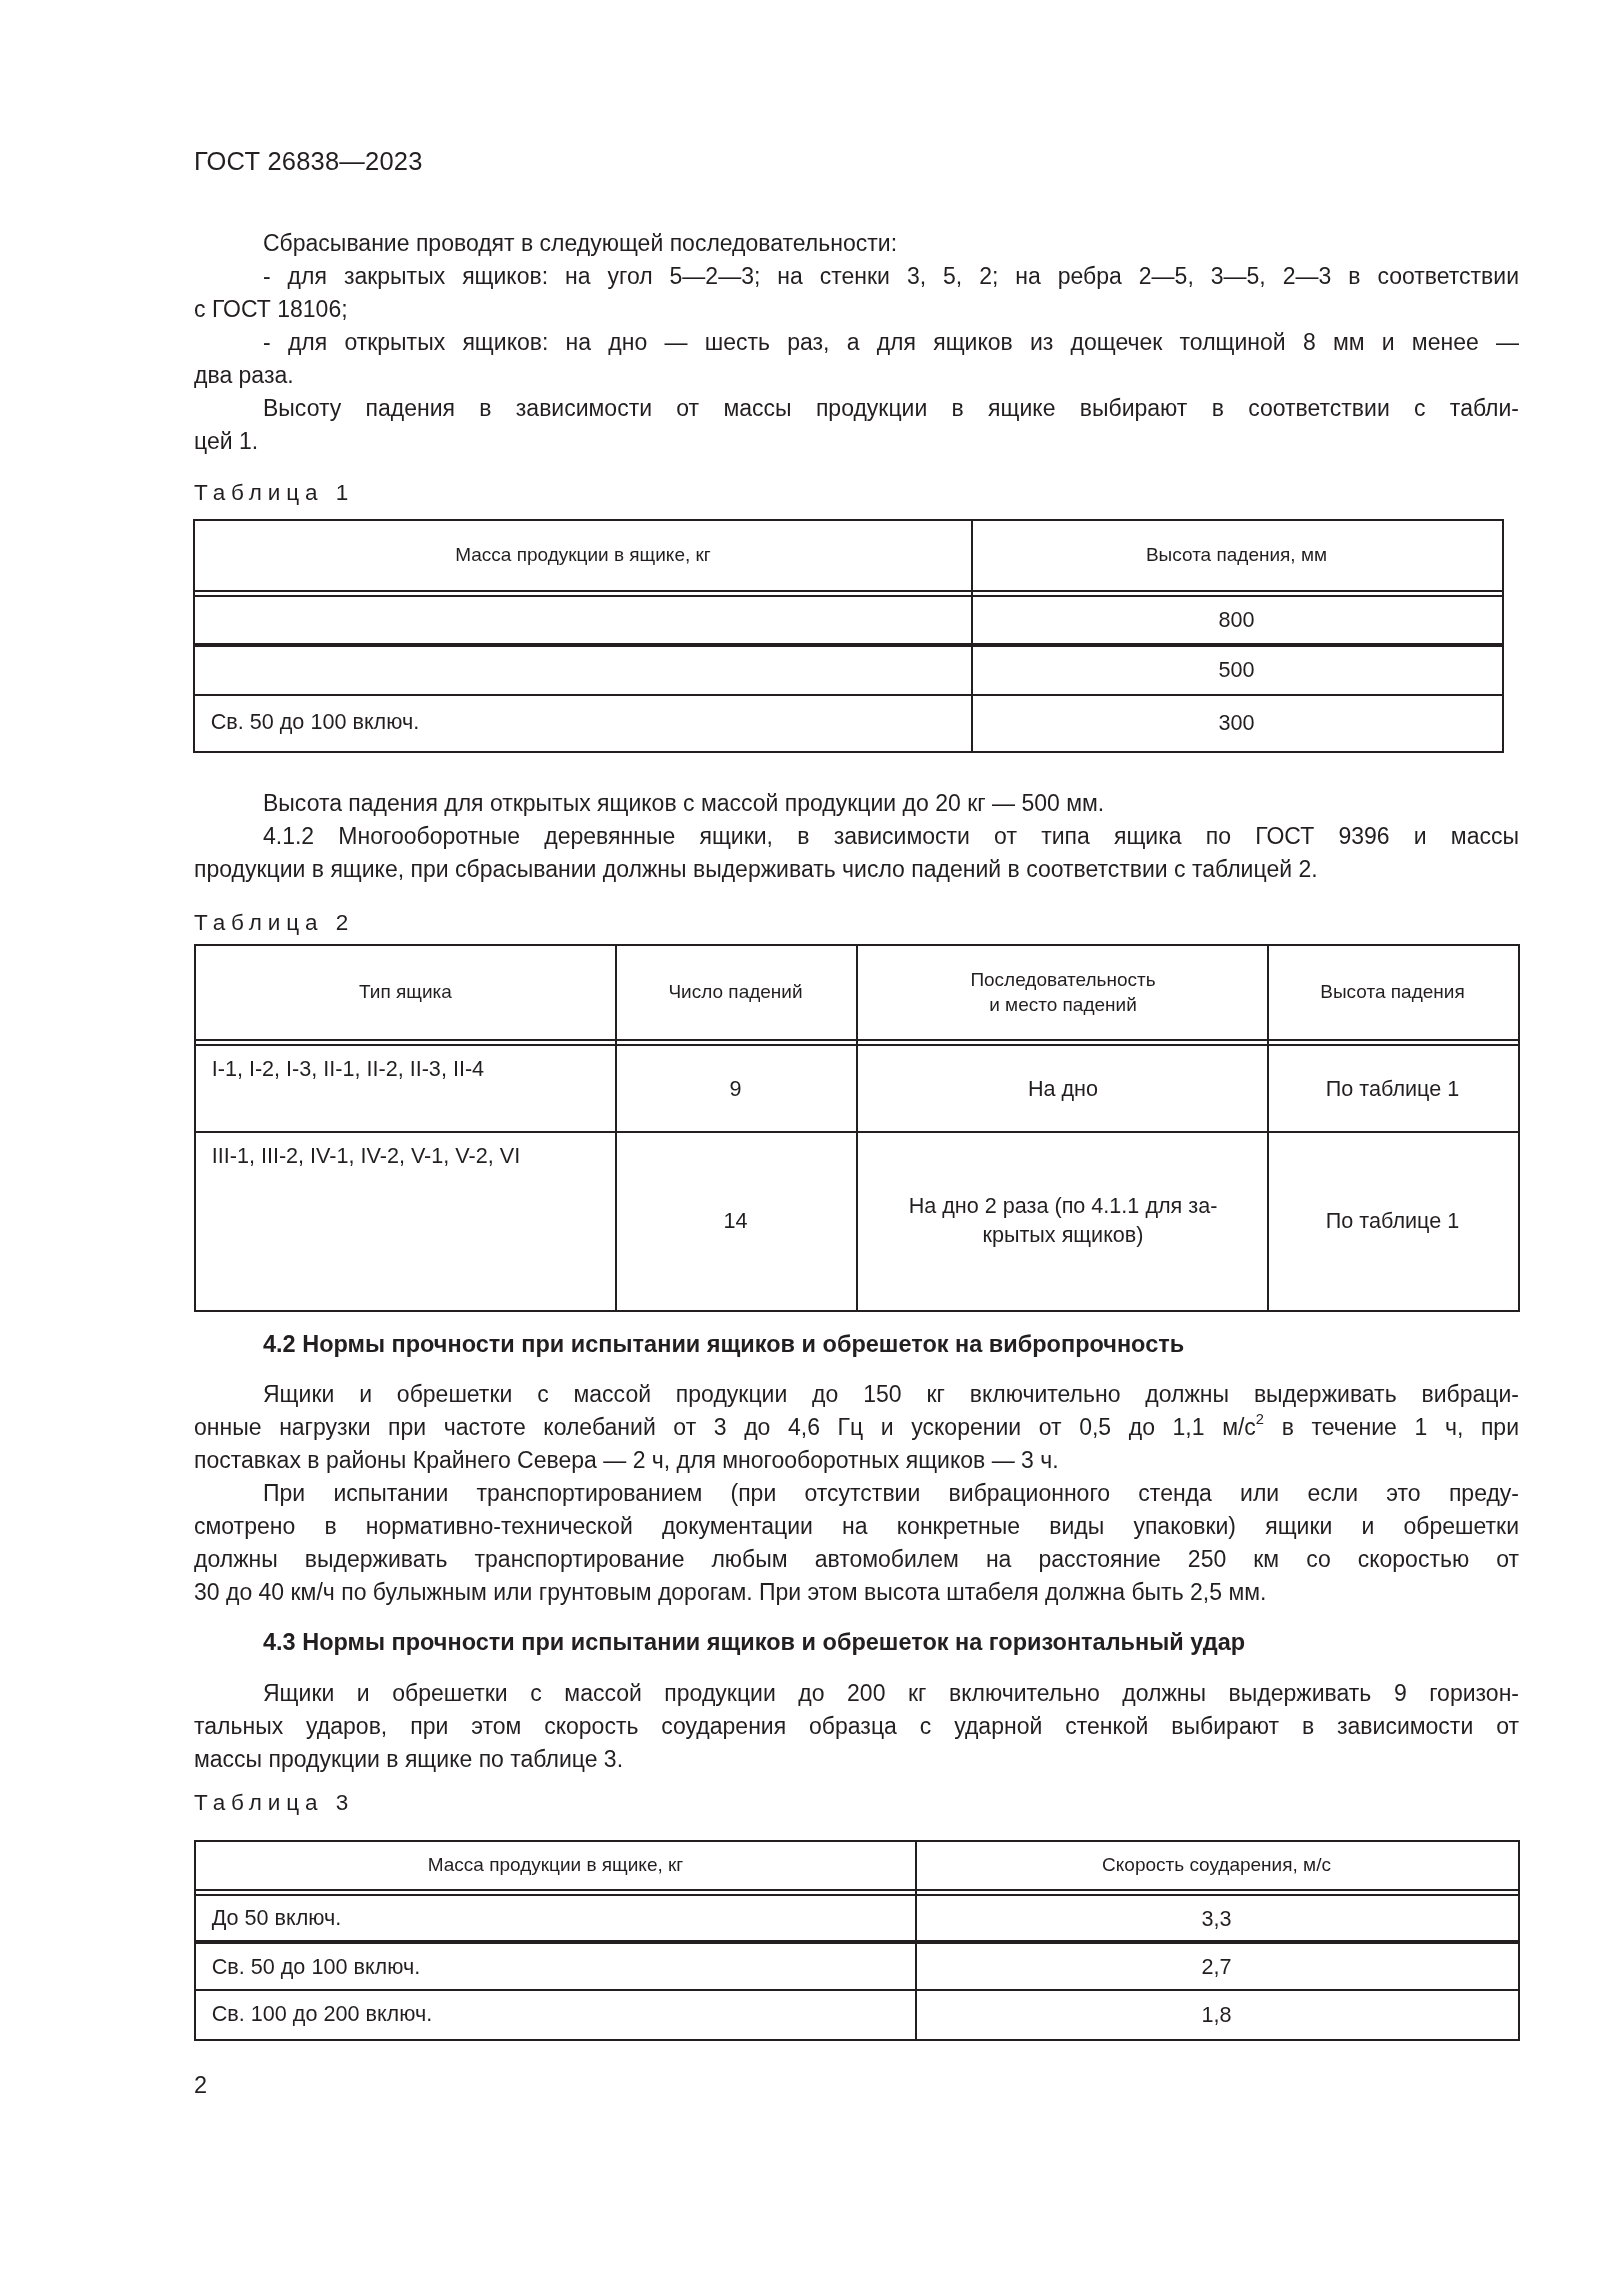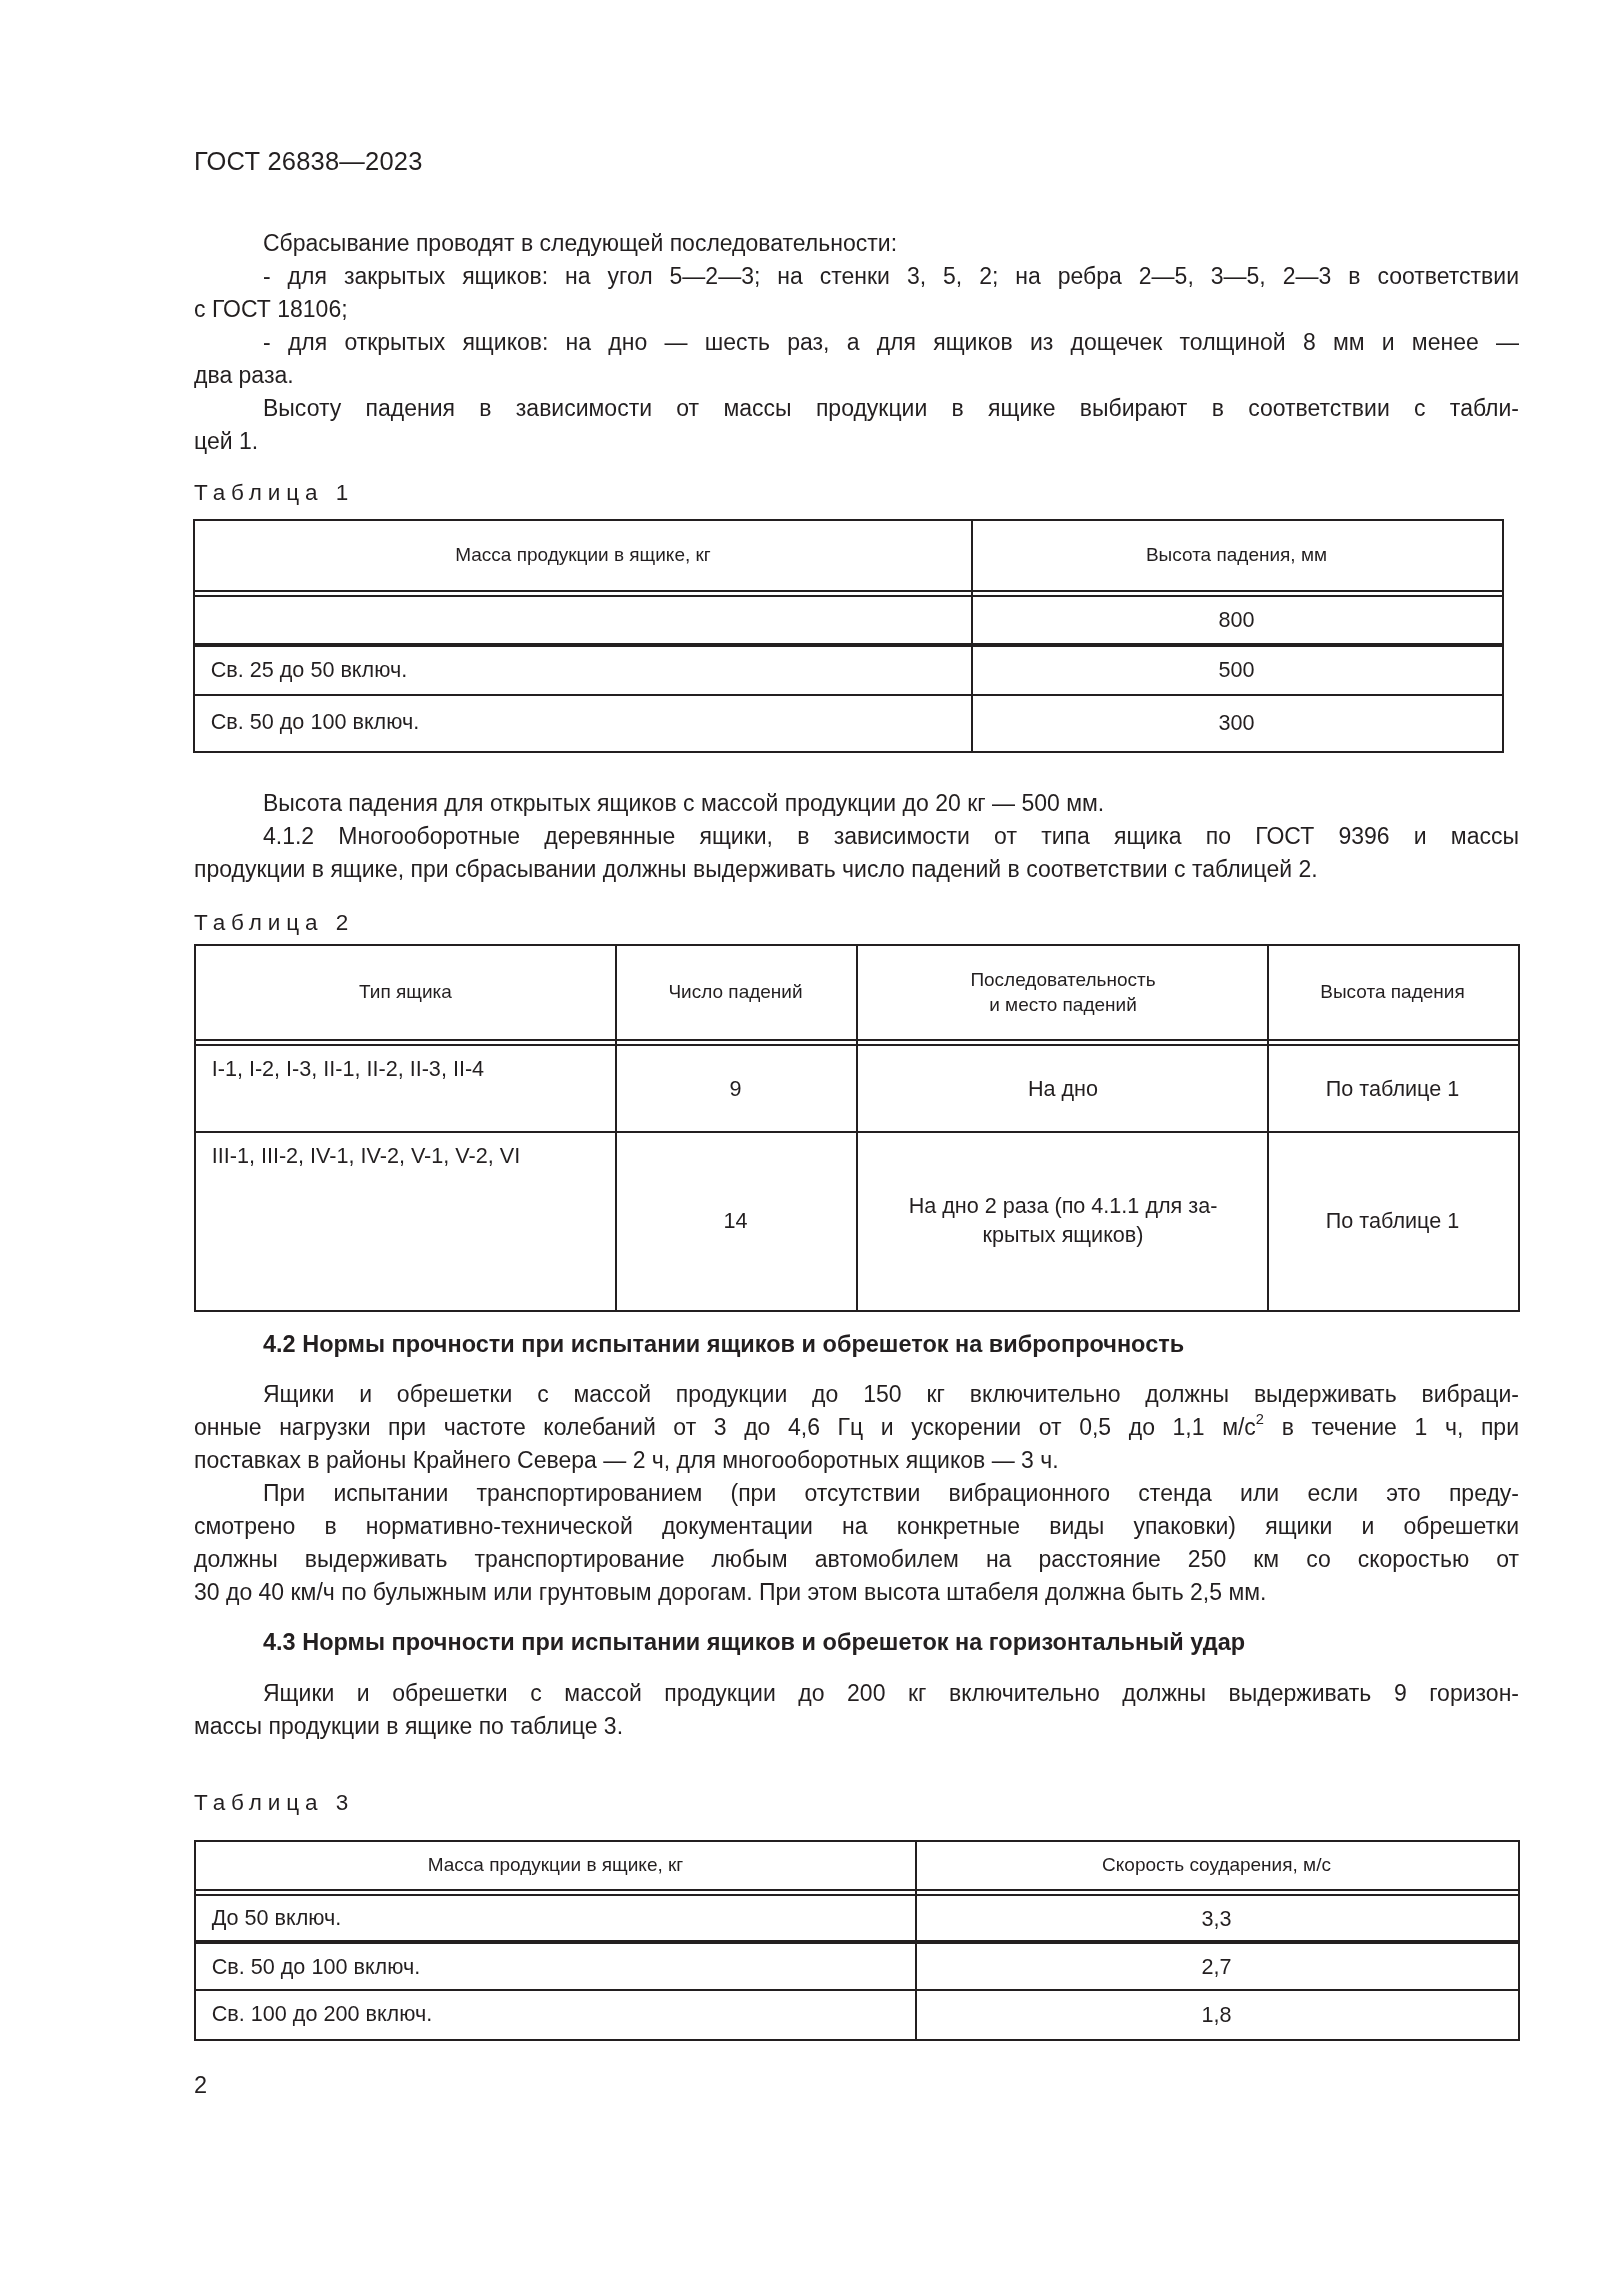--- a/index.html
+++ b/index.html
@@ -49,21 +49,20 @@
   <div class="vline" style="left:776px;"></div>
   <div class="hline thin" style="top:69px;"></div>
   <div class="hline thin" style="top:74px;"></div>
   <div class="hline thick" style="top:122px;"></div>
   <div class="hline" style="top:173px;"></div>
 
   <div class="cell hcell" style="left:0; top:0; width:776px; height:69px;">Масса продукции в ящике, кг</div>
   <div class="cell hcell" style="left:778px; top:0; width:527px; height:69px;">Высота падения, мм</div>
 
   <div class="cell center-txt" style="left:778px; top:75px; width:527px; height:46px;">800</div>
-  <div class="cell left-txt" style="left:0; top:125px; width:776px; height:47px;">Св. 25 до 50 включ.</div>
   <div class="cell center-txt" style="left:778px; top:125px; width:527px; height:47px;">500</div>
   <div class="cell left-txt" style="left:0; top:174px; width:776px; height:54px;">Св. 50 до 100 включ.</div>
   <div class="cell center-txt" style="left:778px; top:174px; width:527px; height:54px;">300</div>
 </div>
 
 <div class="para" style="top:787px;">
   <span class="line last indent">Высота падения для открытых ящиков с массой продукции до 20 кг — 500 мм.</span>
   <span class="line indent">4.1.2 Многооборотные деревянные ящики, в зависимости от типа ящика по ГОСТ 9396 и массы</span>
   <span class="line last">продукции в ящике, при сбрасывании должны выдерживать число падений в соответствии с таблицей 2.</span>
 </div>
@@ -106,20 +105,21 @@
   <span class="line last">поставках в районы Крайнего Севера — 2 ч, для многооборотных ящиков — 3 ч.</span>
   <span class="line indent">При испытании транспортированием (при отсутствии вибрационного стенда или если это преду-</span>
   <span class="line">смотрено в нормативно-технической документации на конкретные виды упаковки) ящики и обрешетки</span>
   <span class="line">должны выдерживать транспортирование любым автомобилем на расстояние 250 км со скоростью от</span>
   <span class="line last">30 до 40 км/ч по булыжным или грунтовым дорогам. При этом высота штабеля должна быть 2,5 мм.</span>
 </div>
 
 <div class="heading" style="top:1629px;">4.3  Нормы прочности при испытании ящиков и обрешеток на горизонтальный удар</div>
 <div class="para" style="top:1677px;">
   <span class="line indent">Ящики и обрешетки с массой продукции до 200 кг включительно должны выдерживать 9 горизон-</span>
+  <span class="line">тальных ударов, при этом скорость соударения образца с ударной стенкой выбирают в зависимости от</span>
   <span class="line last">массы продукции в ящике по таблице 3.</span>
 </div>
 
 <div class="caption" style="top:1790px;">Таблица 3</div>
 <div class="tbl" style="left:194px; top:1840px; width:1326px; height:201px;">
   <div class="vline" style="left:719px;"></div>
   <div class="hline thin" style="top:47px;"></div>
   <div class="hline thin" style="top:52px;"></div>
   <div class="hline thick" style="top:98px;"></div>
   <div class="hline" style="top:147px;"></div>

